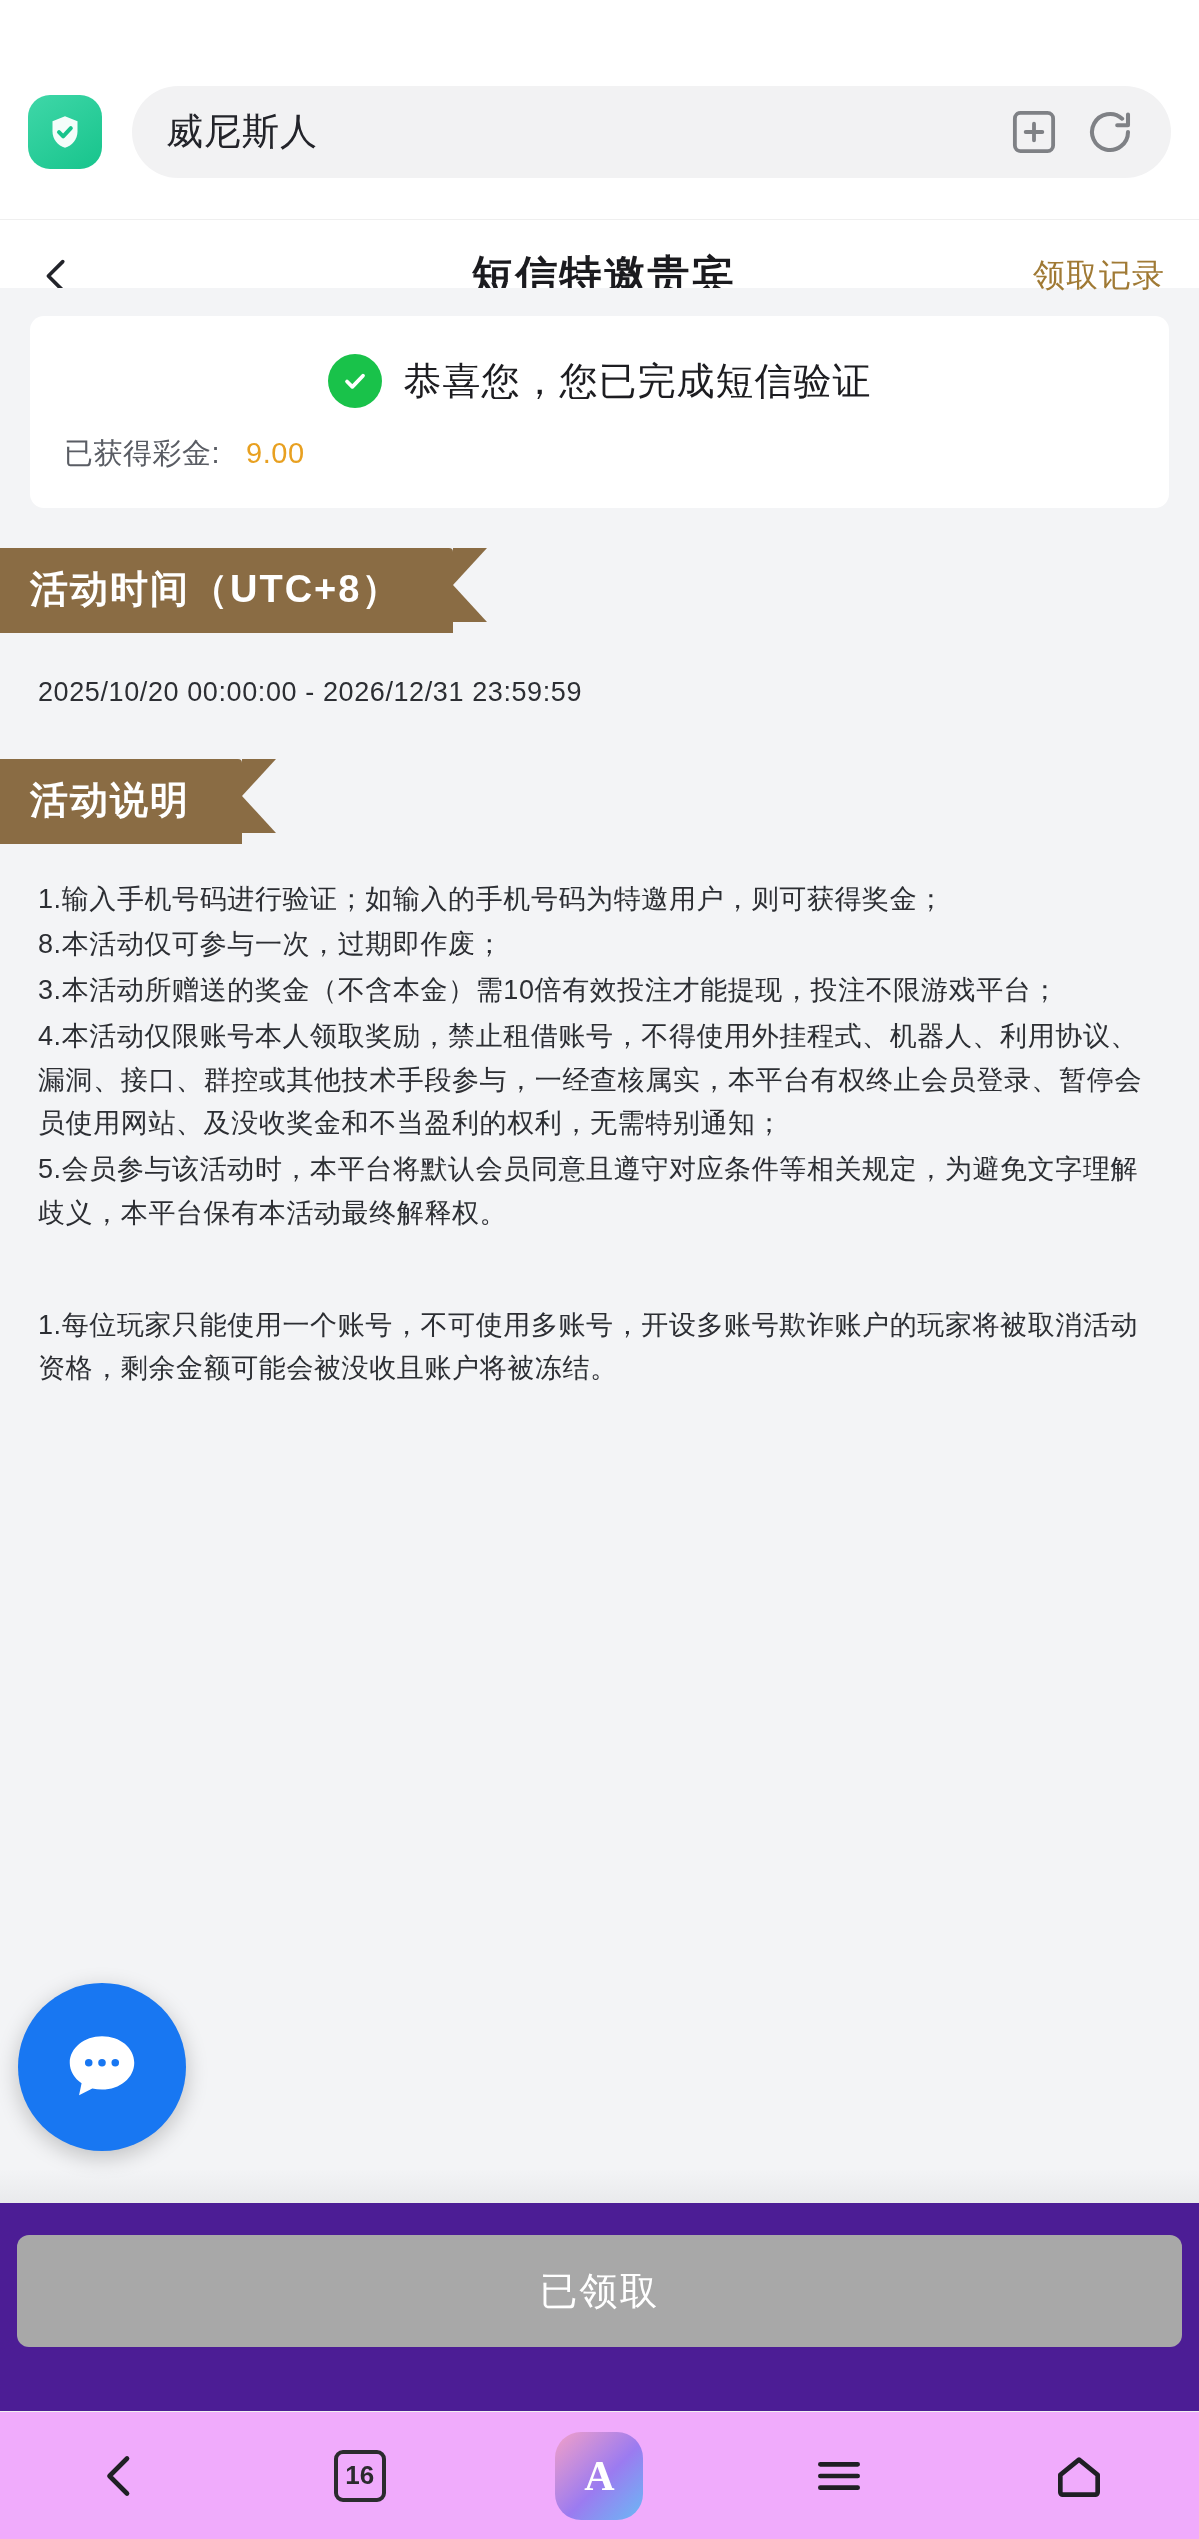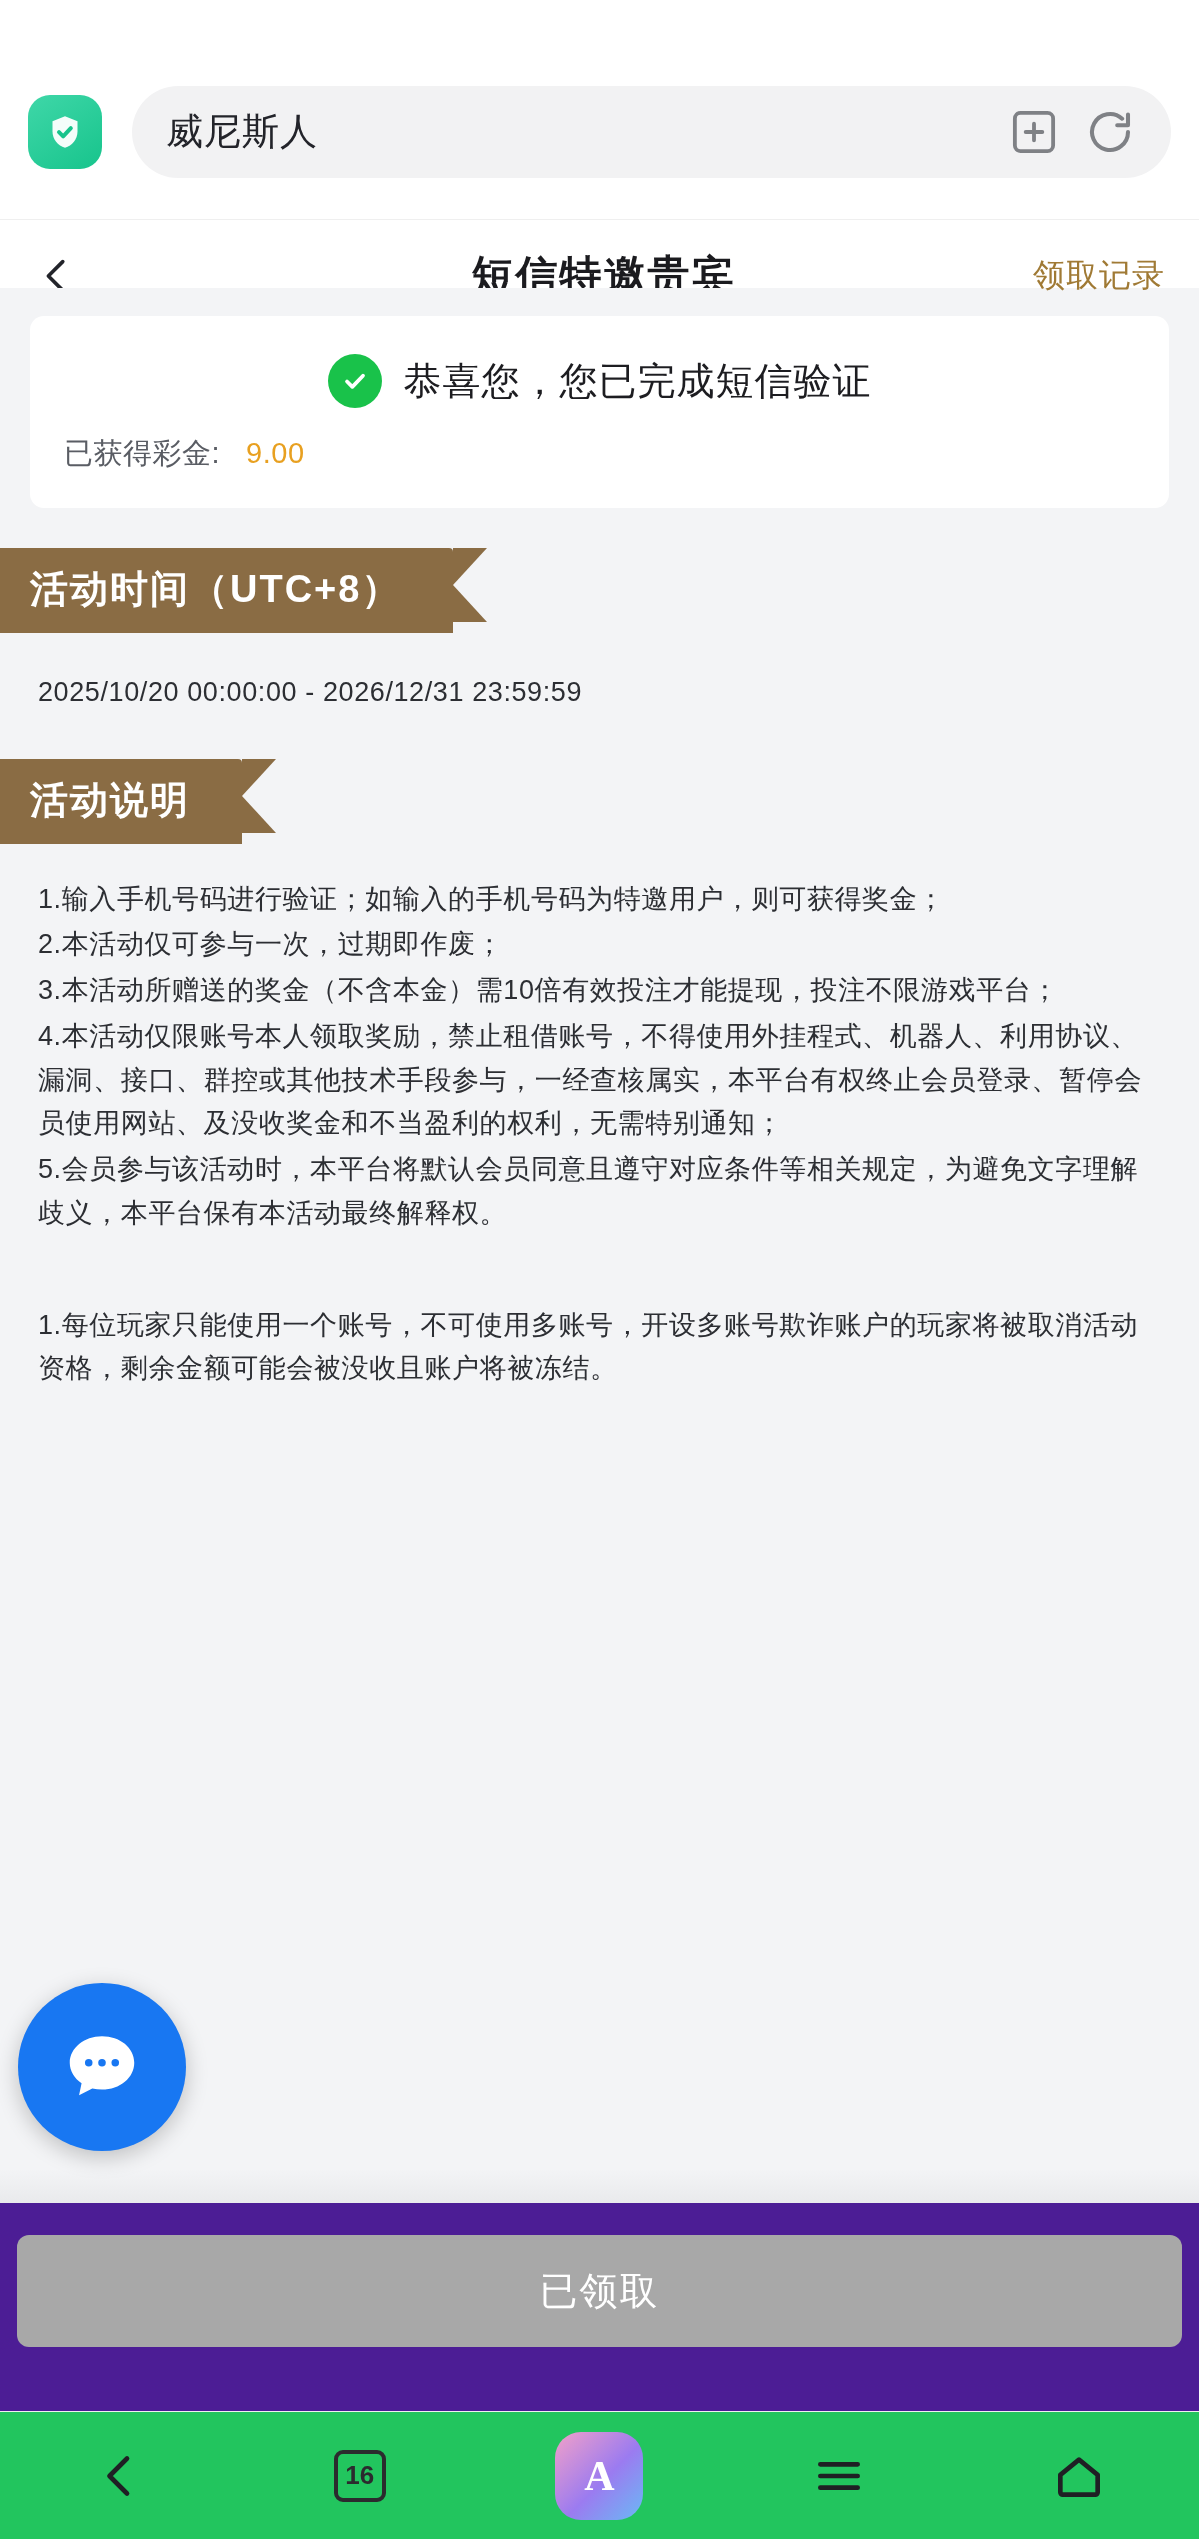--- a/index.html
+++ b/index.html
@@ -200,21 +200,21 @@
     display: flex; align-items: center; justify-content: center;
     border: none;
     font-family: "Liberation Sans", sans-serif;
   }
 
   
   .nav-bar {
     position: absolute;
     left: 0; right: 0; bottom: 0;
     height: 128px;
-    background: #22c55e;
+    background: #f0abfc;
     display: flex;
     align-items: center;
     justify-content: space-around;
     border-top: 1px solid #f0f0f0;
     z-index: 50;
   }
   .nav-item { width: 120px; height: 84px; display: flex; align-items: center; justify-content: center; }
   .nav-item svg { width: 56px; height: 56px; }
   .tab-count {
     width: 52px; height: 52px;
@@ -293,21 +293,21 @@
     <div class="ribbon">活动时间（UTC+8）</div>
     <div class="section-body time-body">
       <p>2025/10/20 00:00:00 - 2026/12/31 23:59:59</p>
     </div>
   </div>
 
   <div class="section">
     <div class="ribbon">活动说明</div>
     <div class="section-body">
       <p>1.输入手机号码进行验证；如输入的手机号码为特邀用户，则可获得奖金；</p>
-      <p>2.本活动仅可参与一次，过期即作废；</p>
+      <p>8.本活动仅可参与一次，过期即作废；</p>
       <p>3.本活动所赠送的奖金（不含本金）需10倍有效投注才能提现，投注不限游戏平台；</p>
       <p>4.本活动仅限账号本人领取奖励，禁止租借账号，不得使用外挂程式、机器人、利用协议、漏洞、接口、群控或其他技术手段参与，一经查核属实，本平台有权终止会员登录、暂停会员使用网站、及没收奖金和不当盈利的权利，无需特别通知；</p>
       <p>5.会员参与该活动时，本平台将默认会员同意且遵守对应条件等相关规定，为避免文字理解歧义，本平台保有本活动最终解释权。</p>
     </div>
   </div>
 
   <div class="section">
     <div class="section-body">
       <p>1.每位玩家只能使用一个账号，不可使用多账号，开设多账号欺诈账户的玩家将被取消活动资格，剩余金额可能会被没收且账户将被冻结。</p>
     </div>

